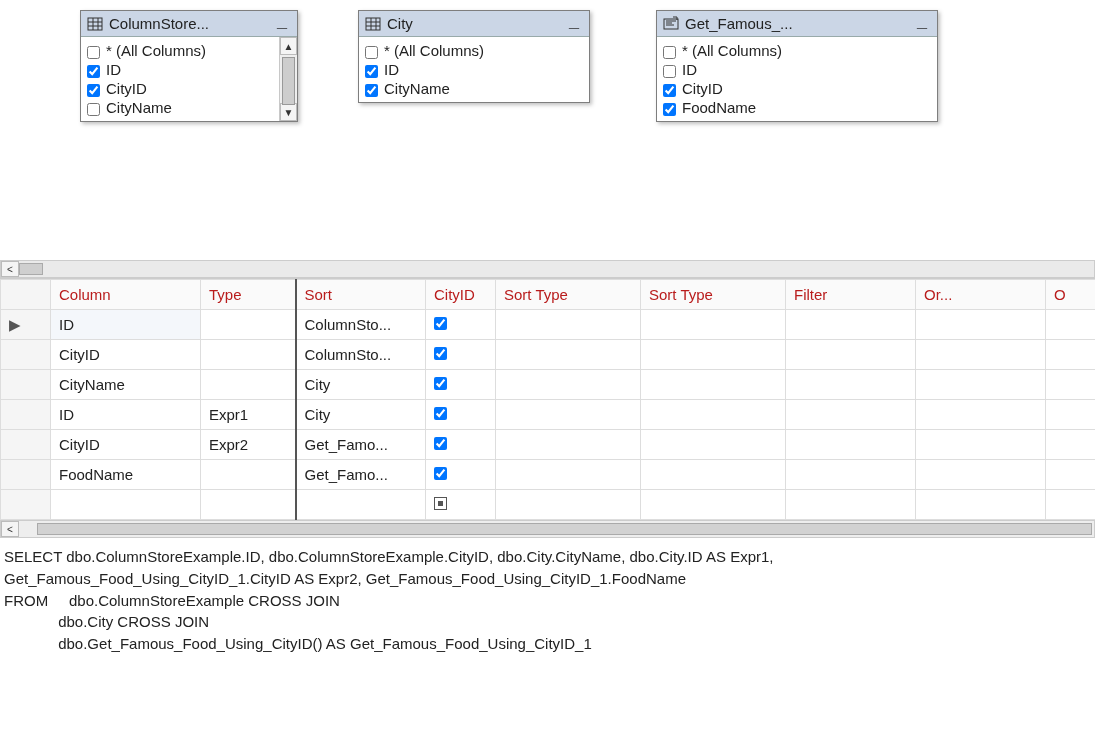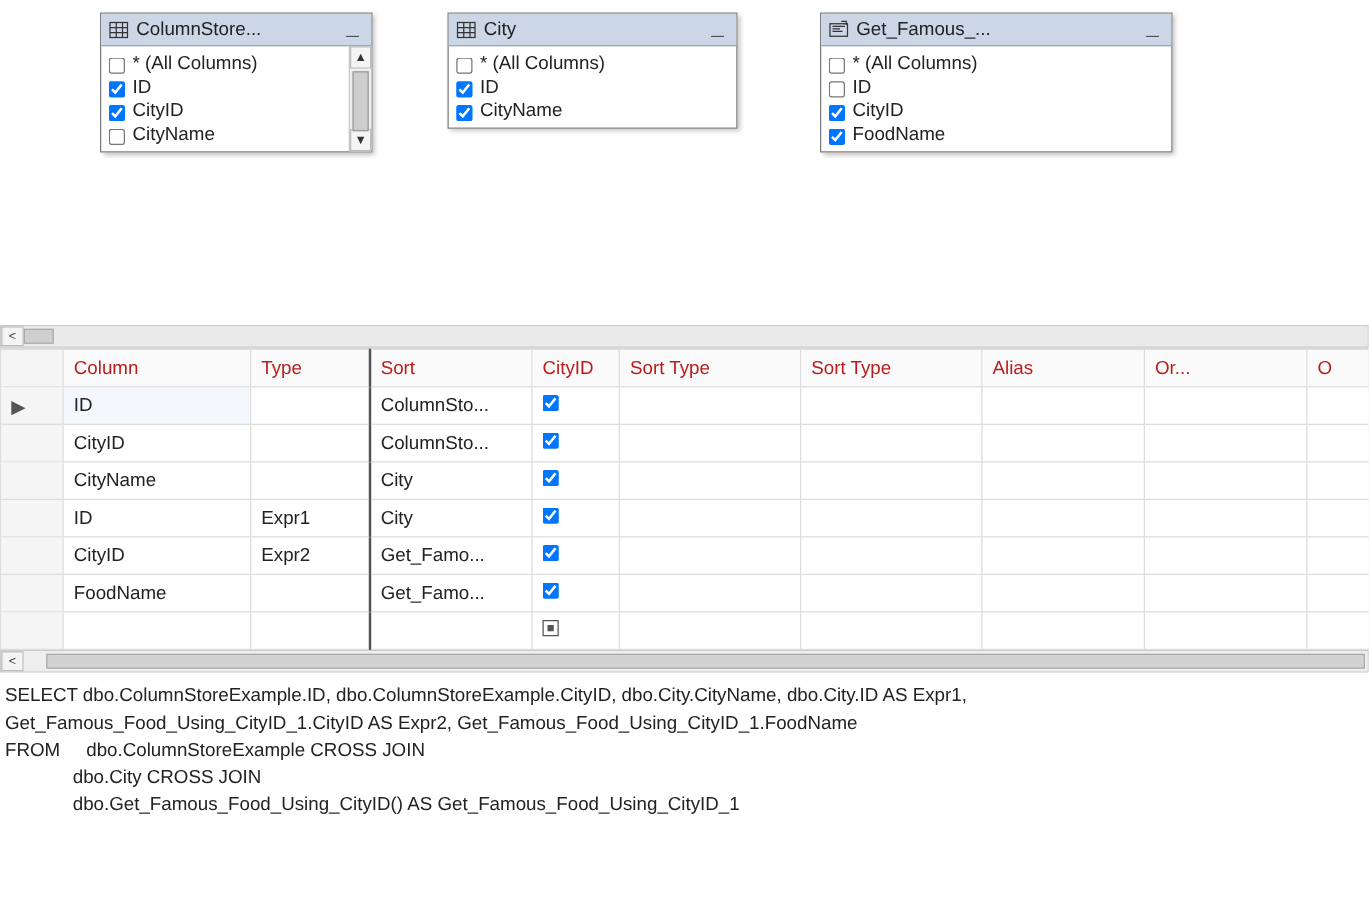--- a/index.html
+++ b/index.html
@@ -284,21 +284,21 @@
       </colgroup>
       <thead>
         <tr>
           <th class="rowhdr"></th>
           <th>Column</th>
           <th class="alias-sep">Type</th>
           <th>Sort</th>
           <th>CityID</th>
           <th>Sort Type</th>
           <th>Sort Type</th>
-          <th>Alias</th>
+          <th>Filter</th>
           <th>Or...</th>
           <th>O</th>
         </tr>
       </thead>
       <tbody>
         <tr>
           <td class="rowhdr">▶</td>
           <td class="sel-cell">ID</td>
           <td class="alias-sep"></td>
           <td>ColumnSto...</td>

